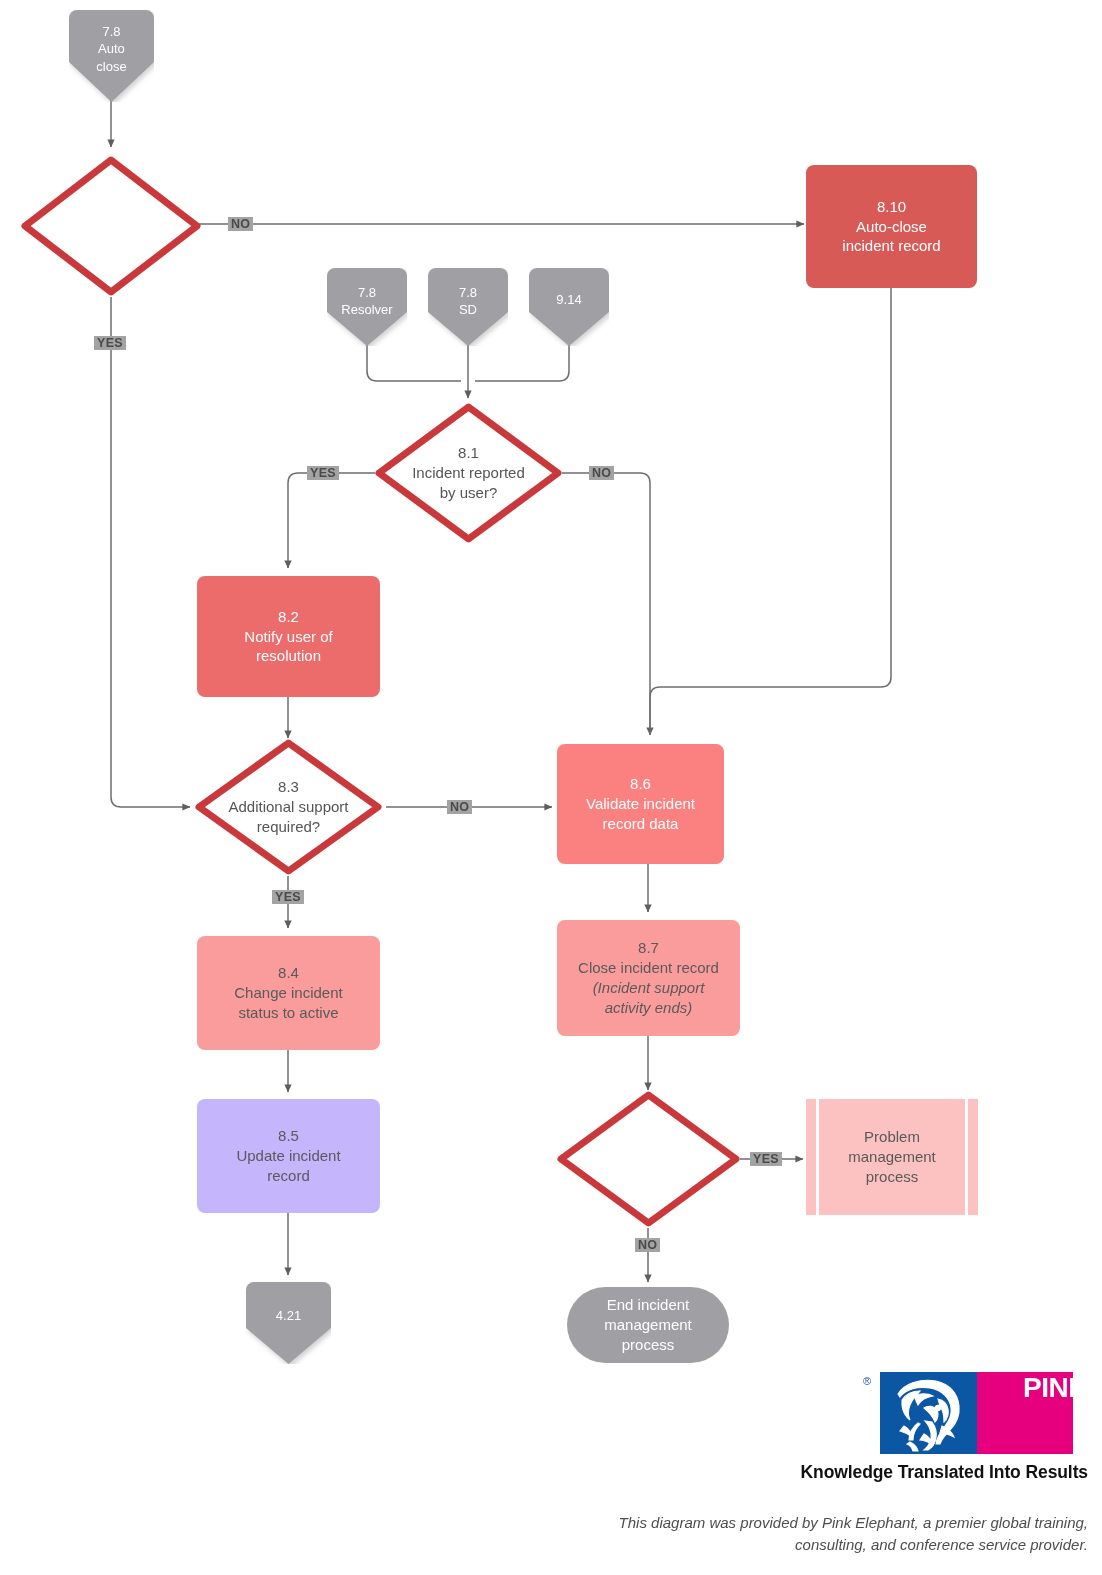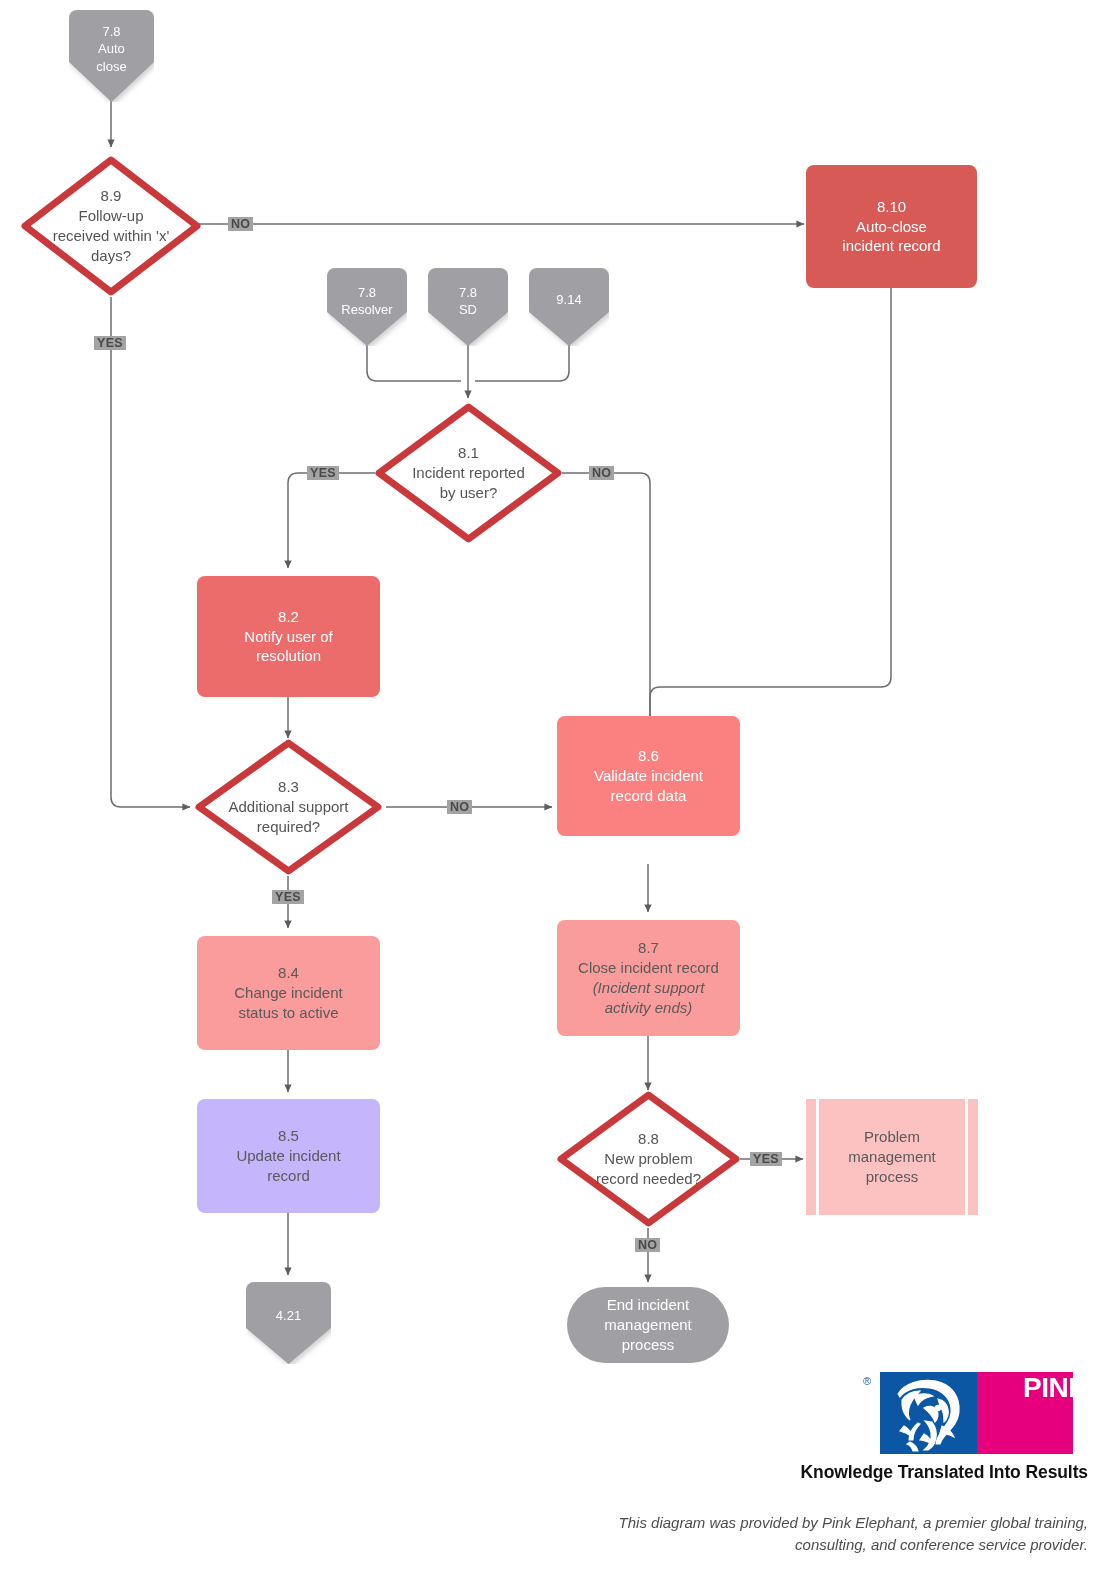--- a/index.html
+++ b/index.html
@@ -245,24 +245,20 @@
   </svg>
   <span class="lbl" style="margin-top:-14px;"><span>7.8</span>
 <span>Auto
 close</span></span>
 </div>
 
 <div class="node decision" style="left:20px; top:155px; width:182px; height:142px;">
   <svg class="dmbg" viewBox="0 0 182 142" xmlns="http://www.w3.org/2000/svg">
     <path d="M91,5 L177,71 L91,137 L5,71 Z" fill="#ffffff" stroke="#c9393c" stroke-width="7" stroke-linejoin="round"></path>
   </svg>
-  <span class="lbl"><span>8.9</span>
-<span>Follow-up
-received within 'x'
-days?</span></span>
 </div>
 
 <div class="node process proc-dark" style="left:806px; top:165px; width:171px; height:123px;">
   <span class="lbl"><span>8.10</span>
 <span>Auto-close
 incident record</span></span>
 </div>
 
 <div class="node connector" style="left:327px; top:268px; width:80px; height:78px;">
   <svg class="shieldbg" viewBox="0 0 80 78" xmlns="http://www.w3.org/2000/svg">
@@ -323,40 +319,37 @@
 record</span></span>
 </div>
 
 <div class="node connector" style="left:246px; top:1282px; width:85px; height:82px;">
   <svg class="shieldbg" viewBox="0 0 85 82" xmlns="http://www.w3.org/2000/svg">
     <path filter="url(#shapeshadow)" d="M8,0 H77 A8,8 0 0 1 85,8 V46 L42.5,82 L0,46 V8 A8,8 0 0 1 8,0 Z" fill="#a0a0a4"></path>
   </svg>
   <span class="lbl" style="margin-top:-14px;">4.21</span>
 </div>
 
-<div class="node process proc-light" style="left:557px; top:716px; width:183px; height:120px;">
+<div class="node process proc-light" style="left:557px; top:744px; width:167px; height:120px;">
   <span class="lbl"><span>8.6</span>
 <span>Validate incident
 record data</span></span>
 </div>
 
 <div class="node process proc-l2" style="left:557px; top:920px; width:183px; height:116px; color:#5a5a5a; flex-direction:column;">
   <span class="lbl"><span>8.7</span>
 <span>Close incident record</span></span>
   <span class="lbl ital">(Incident support
 activity ends)</span>
 </div>
 
 <div class="node decision" style="left:556px; top:1090px; width:185px; height:138px;">
   <svg class="dmbg" viewBox="0 0 185 138" xmlns="http://www.w3.org/2000/svg">
     <path d="M92.5,5 L180,69 L92.5,133 L5,69 Z" fill="#ffffff" stroke="#c9393c" stroke-width="7" stroke-linejoin="round"></path>
   </svg>
-  <span class="lbl"><span>8.8</span>
-<span>New problem
-record needed?</span></span>
 </div>
 
 <div class="node predef" style="left:806px; top:1099px; width:172px; height:116px;">
   <span class="bar barL"></span>
   <span class="bar barR"></span>
   <span class="lbl">Problem
 management
 process</span>
 </div>
 

